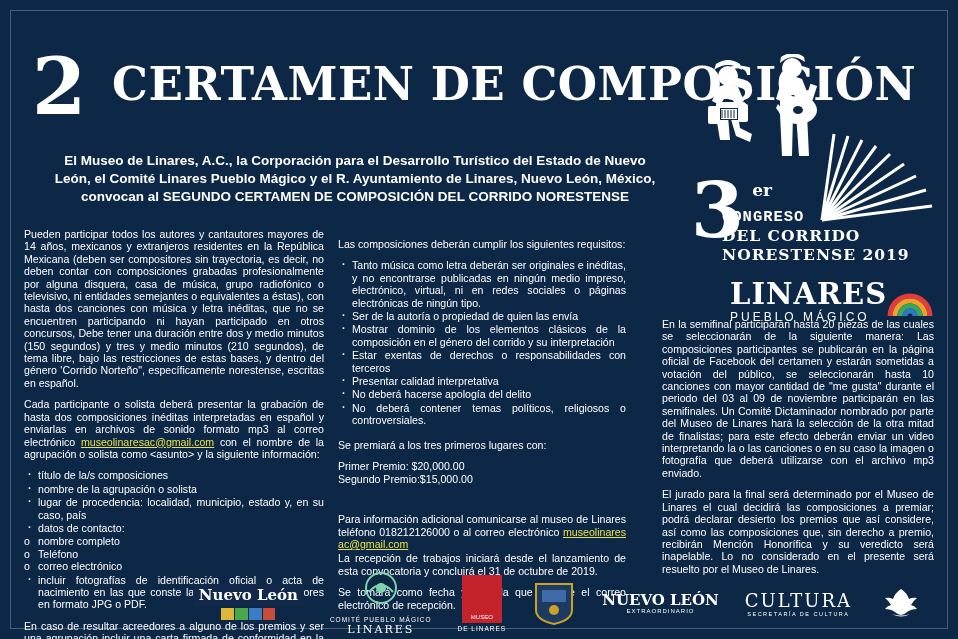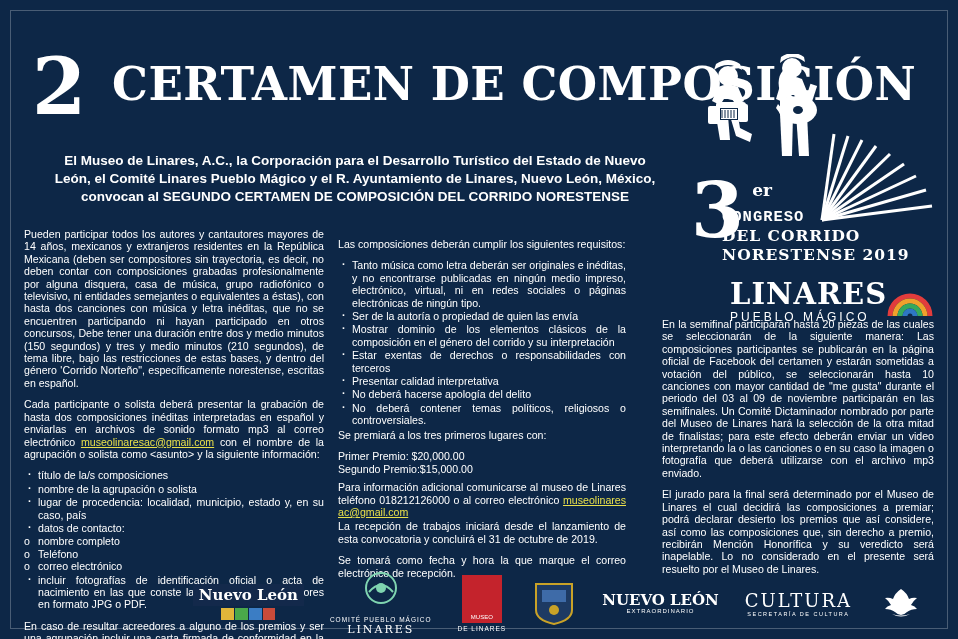--- a/index.html
+++ b/index.html
@@ -233,26 +233,26 @@
   <p>Las composiciones deberán cumplir los siguientes requisitos:</p>
   <ul class="bullets">
     <li>Tanto música como letra deberán ser originales e inéditas, y no encontrarse publicadas en ningún medio impreso, electrónico, virtual, ni en redes sociales o páginas electrónicas de ningún tipo.</li>
     <li>Ser de la autoría o propiedad de quien las envía</li>
     <li>Mostrar dominio de los elementos clásicos de la composición en el género del corrido y su interpretación</li>
     <li>Estar exentas de derechos o responsabilidades con terceros</li>
     <li>Presentar calidad interpretativa</li>
     <li>No deberá hacerse apología del delito</li>
     <li>No deberá contener temas políticos, religiosos o controversiales.</li>
   </ul>
-  <p style="margin-top:2px">Se premiará a los tres primeros lugares con:</p>
+  <p style="margin-top:12px">Se premiará a los tres primeros lugares con:</p>
   <div class="prize-list">
     <div>Primer Premio: $20,000.00</div>
     <div>Segundo Premio:$15,000.00</div>
   </div>
-  <p style="margin-top:5px"><span>Para información adicional comunicarse al museo de Linares teléfono 018212126000 o al correo electrónico </span><a class="email-link" href="#">museolinaresac@gmail.com</a></p>
+  <p style="margin-top:27px"><span>Para información adicional comunicarse al museo de Linares teléfono 018212126000 o al correo electrónico </span><a class="email-link" href="#">museolinaresac@gmail.com</a></p>
   <p style="margin-top:-7px">La recepción de trabajos iniciará desde el lanzamiento de esta convocatoria y concluirá el 31 de octubre de 2019.</p>
   <p>Se tomará como fecha y hora la que marque el correo electrónico de recepción.</p>
 </div>
 
 <div class="col col-3">
   <p>En la semifinal participarán hasta 20 piezas de las cuales se seleccionarán de la siguiente manera: Las composiciones participantes se publicarán en la página oficial de Facebook del certamen y estarán sometidas a votación del público, se seleccionarán hasta 10 canciones con mayor cantidad de "me gusta" durante el periodo del 03 al 09 de noviembre participarán en las semifinales. Un Comité Dictaminador nombrado por parte del Museo de Linares hará la selección de la otra mitad de finalistas; para este efecto deberán enviar un video interpretando la o las canciones o en su caso la imagen o fotografía que deberá utilizarse con el archivo mp3 enviado.</p>
   <p>El jurado para la final será determinado por el Museo de Linares el cual decidirá las composiciones a premiar; podrá declarar desierto los premios que así considere, así como las composiciones que, sin derecho a premio, recibirán Mención Honorífica y su veredicto será inapelable. Lo no considerado en el presente será resuelto por el Museo de Linares.</p>
 </div>
 
 <div class="footer">

